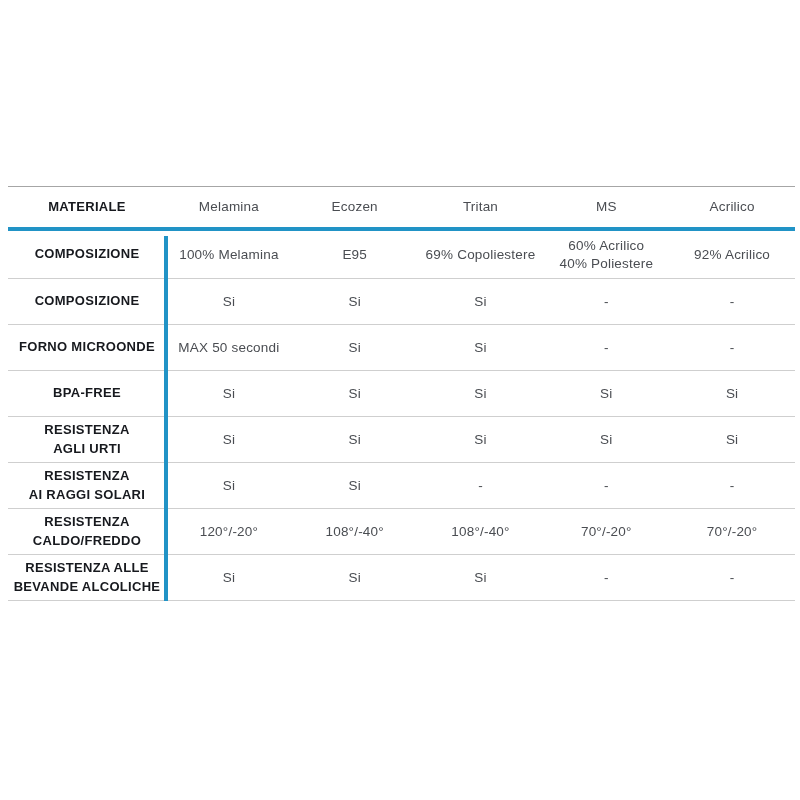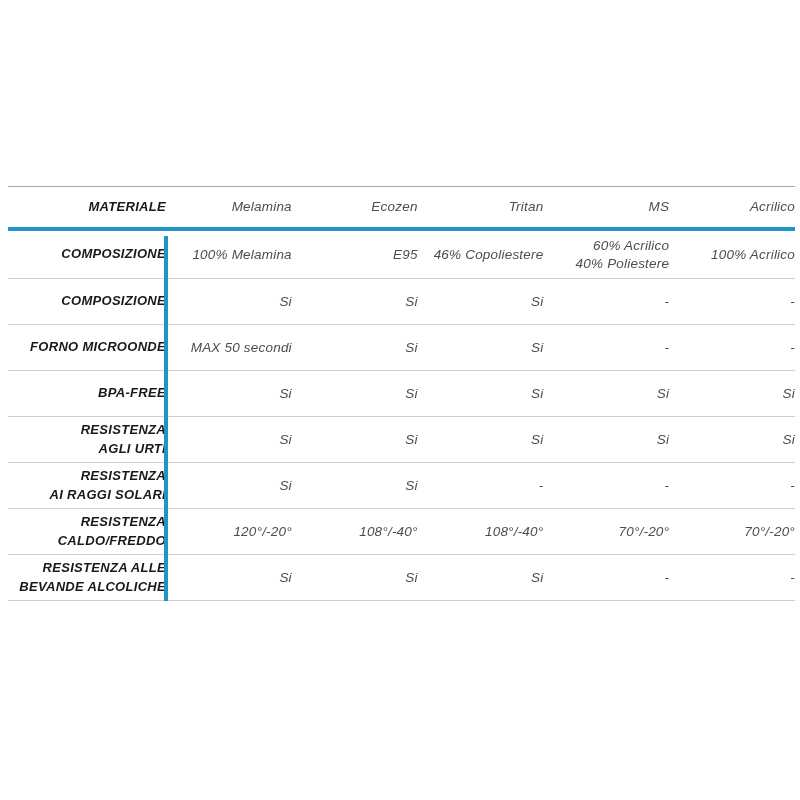--- a/index.html
+++ b/index.html
@@ -32,27 +32,26 @@
   }
   .row.body{
     height:46px;
     border-bottom:1px solid var(--row-divider);
   }
   .row.body.tall{
     height:48px;
   }
   .cell{
     flex:1 1 0;
-    text-align:right;
+    text-align:center;
     font-size:13.5px;
     color:var(--value-text);
     white-space:pre-line;
     line-height:1.3;
     letter-spacing:.2px;
-    font-style:italic;
   }
   .cell.label{
     flex:0 0 158px;
     font-weight:bold;
     font-size:13px;
     color:var(--label-text);
     letter-spacing:.3px;
     line-height:1.4;
   }
   .row.head .cell.label{
@@ -78,24 +77,24 @@
     <div class="cell">Ecozen</div>
     <div class="cell">Tritan</div>
     <div class="cell">MS</div>
     <div class="cell">Acrilico</div>
   </div>
 
   <div class="row body tall">
     <div class="cell label">COMPOSIZIONE</div>
     <div class="cell">100% Melamina</div>
     <div class="cell">E95</div>
-    <div class="cell">46% Copoliestere</div>
+    <div class="cell">69% Copoliestere</div>
     <div class="cell">60% Acrilico
 40% Poliestere</div>
-    <div class="cell">100% Acrilico</div>
+    <div class="cell">92% Acrilico</div>
   </div>
 
   <div class="row body">
     <div class="cell label">COMPOSIZIONE</div>
     <div class="cell">Si</div>
     <div class="cell">Si</div>
     <div class="cell">Si</div>
     <div class="cell">-</div>
     <div class="cell">-</div>
   </div>

